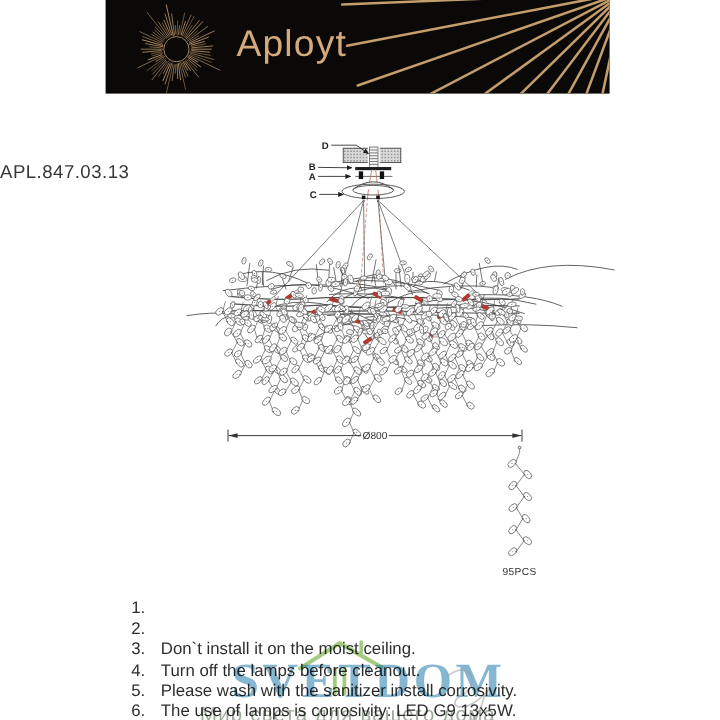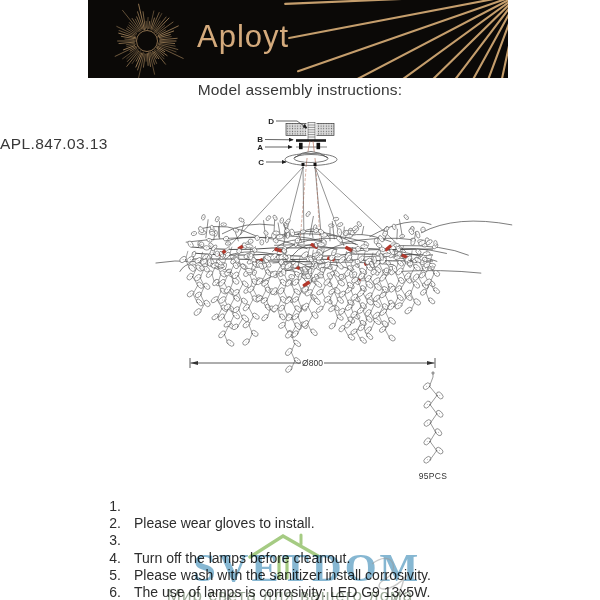--- a/index.html
+++ b/index.html
@@ -133,21 +133,20 @@
           <line x1="432" y1="-6" x2="264.0989202862913" y2="158.42088502064092" stroke="#cfa672" stroke-width="2.1" stroke-linecap="round" opacity="0.95"></line>
           <line x1="432" y1="-6" x2="289.9192080073419" y2="181.18453073568614" stroke="#cfa672" stroke-width="2.1" stroke-linecap="round" opacity="0.95"></line>
           <line x1="432" y1="-6" x2="318.787886586097" y2="199.93206981030798" stroke="#cfa672" stroke-width="2.1" stroke-linecap="round" opacity="0.95"></line>
           <line x1="432" y1="-6" x2="350.08556887937345" y2="214.26126753059452" stroke="#cfa672" stroke-width="2.1" stroke-linecap="round" opacity="0.95"></line>
           <line x1="432" y1="-6" x2="383.1407526578266" y2="223.86468617244435" stroke="#cfa672" stroke-width="2.1" stroke-linecap="round" opacity="0.95"></line>
         </g>
     </svg>
     <div class="brand">Aployt</div>
   </div>
 
-  <div class="title-heading">Model assembly instructions:</div>
   <div class="title-model">APL.847.03.13</div>
 
   <svg id="diagram" viewBox="0 0 600 600">
     <defs>
       <pattern id="stip" width="2.6" height="2.6" patternUnits="userSpaceOnUse">
         <rect width="2.6" height="2.6" fill="#d9d9d9"></rect>
         <circle cx="1.3" cy="1.3" r=".55" fill="#585858"></circle>
       </pattern>
       <marker id="arr" markerWidth="7" markerHeight="6" refX="6" refY="3" orient="auto">
         <path d="M0,0 L7,3 L0,6 Z" fill="#1e1e1e"></path>
@@ -1559,24 +1558,24 @@
       </g>
     <text class="dimtxt" x="433" y="479" text-anchor="middle" style="letter-spacing:.3px">95PCS</text>
   </svg>
 
   <div class="inst" id="instructions">
       <div class="inst-row">
         <span class="inst-num">1.</span>
       </div>
       <div class="inst-row">
         <span class="inst-num">2.</span>
-        <span>Please wear gloves to install.</span>
       </div>
       <div class="inst-row">
         <span class="inst-num">3.</span>
+        <span>Don`t install it on the moist ceiling.</span>
       </div>
       <div class="inst-row">
         <span class="inst-num">4.</span>
         <span>Turn off the lamps before cleanout.</span>
       </div>
       <div class="inst-row">
         <span class="inst-num">5.</span>
         <span>Please wash with the sanitizer install corrosivity.</span>
       </div>
       <div class="inst-row">

